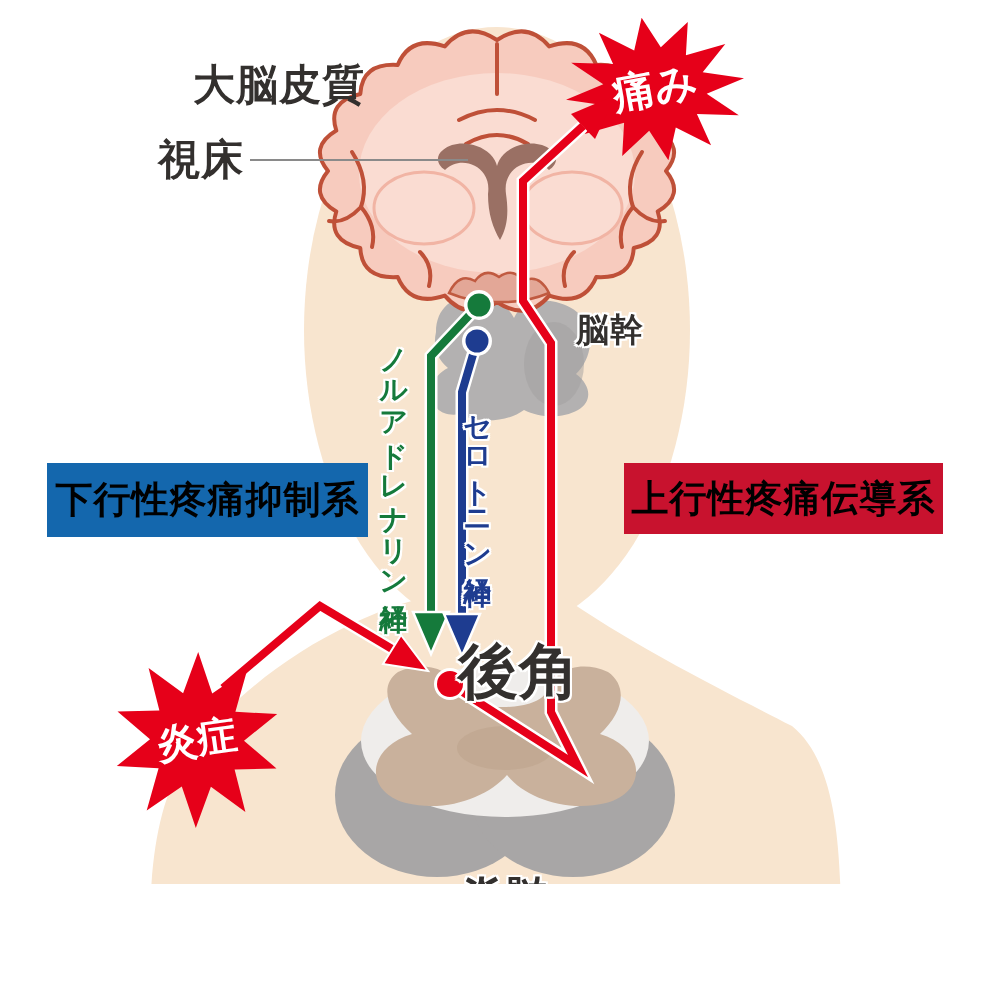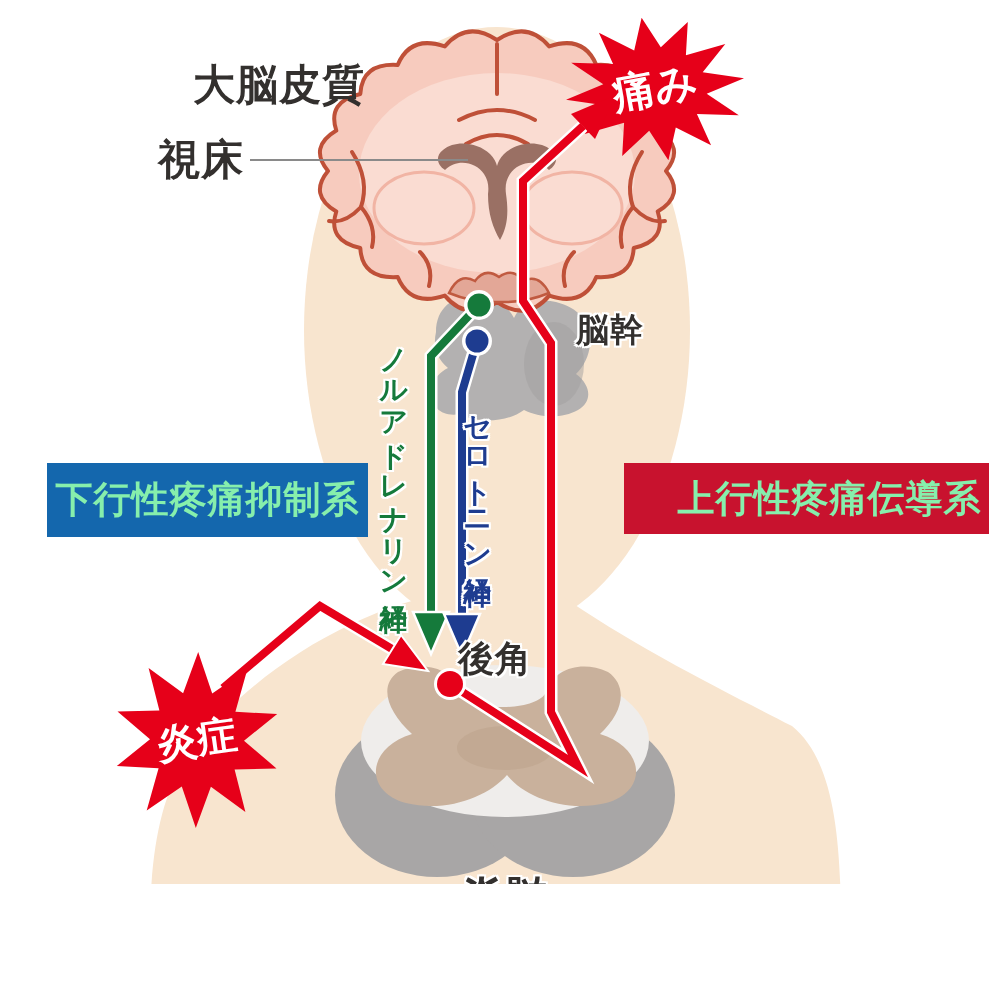--- a/index.html
+++ b/index.html
@@ -15,21 +15,21 @@
   .stroke-navy{stroke:var(--serotonin-navy,#1e3c90);}
   .casing{stroke:#fff;fill:none;stroke-linejoin:miter;}
   .label{position:absolute;font-weight:900;color:var(--label-dark,#33302e);
          line-height:1;white-space:nowrap;letter-spacing:1px;}
   .halo{text-shadow:2px 0 0 #fff,-2px 0 0 #fff,0 2px 0 #fff,0 -2px 0 #fff,
         2px 2px 0 #fff,-2px -2px 0 #fff,2px -2px 0 #fff,-2px 2px 0 #fff;}
   .vlabel{writing-mode:vertical-rl;text-orientation:upright;letter-spacing:0;}
   .green-t{color:var(--noradrenaline-green,#157a3b);}
   .navy-t{color:var(--serotonin-navy,#1e3c90);}
   .sysbox{position:absolute;display:flex;align-items:center;justify-content:center;
-          color:#86efac;font-weight:900;font-size:37px;white-space:nowrap;letter-spacing:1px;font-family:Liberation Serif, serif;}
+          color:#000000;font-weight:900;font-size:37px;white-space:nowrap;letter-spacing:1px;font-family:Liberation Serif, serif;}
   .box-blue{background:var(--descending-box-blue,#1467ad);}
   .box-red{background:var(--ascending-box-red,#c8122e);}
   .burst-label{position:absolute;width:140px;text-align:center;color:#fff;
                font-weight:900;line-height:1;}
   .watermark{position:absolute;color:#fff;font-weight:900;font-size:45px;
              letter-spacing:3px;}
 </style>
 </head>
 <body>
 
@@ -124,25 +124,25 @@
     <polyline points="450,684 578,766 551,712 551,343 523,301 523,181 583,126" fill="none" class="stroke-red" stroke-width="8"></polyline>
     <polygon points="616,95 595,139 571,114" class="fill-red"></polygon>
     <circle cx="450" cy="684" r="16" fill="#fff"></circle>
     <circle cx="450" cy="684" r="13" class="fill-red"></circle>
   </g>
 </svg>
 
   <div class="label" style="left:193px;top:64px;font-size:42px;">大脳皮質</div>
   <div class="label" style="left:158px;top:139px;font-size:42px;text-align:right;">視床</div>
   <div class="label halo" style="left:576px;top:313px;font-size:33px;">脳幹</div>
-  <div class="label halo" style="left:458px;top:641px;font-size:36px;">後角</div>
+  <div class="label halo" style="left:458px;top:641px;font-size:60px;">後角</div>
   <div class="label halo" style="left:460px;top:875px;font-size:44px;">脊髄</div>
 
   <div class="label vlabel halo green-t" style="left:379px;top:328px;font-size:28px;">ノルアドレナリン神経</div>
   <div class="label vlabel halo navy-t" style="left:463px;top:397px;font-size:28px;">セロトニン神経</div>
 
   <div class="sysbox box-blue" style="left:47px;top:463px;width:321px;height:74px;">下行性疼痛抑制系</div>
-  <div class="sysbox box-red" style="left:624px;top:463px;width:319px;height:71px;padding-left:46px;">上行性疼痛伝導系</div>
+  <div class="sysbox box-red" style="left:624px;top:463px;width:319px;height:71px;">上行性疼痛伝導系</div>
 
   <div class="burst-label" style="left:585px;top:67px;font-size:42px;transform:rotate(-10deg);">痛み</div>
   <div class="burst-label" style="left:127px;top:719px;font-size:40px;transform:rotate(-8deg);">炎症</div>
 
 </div>
 
 </body></html>

